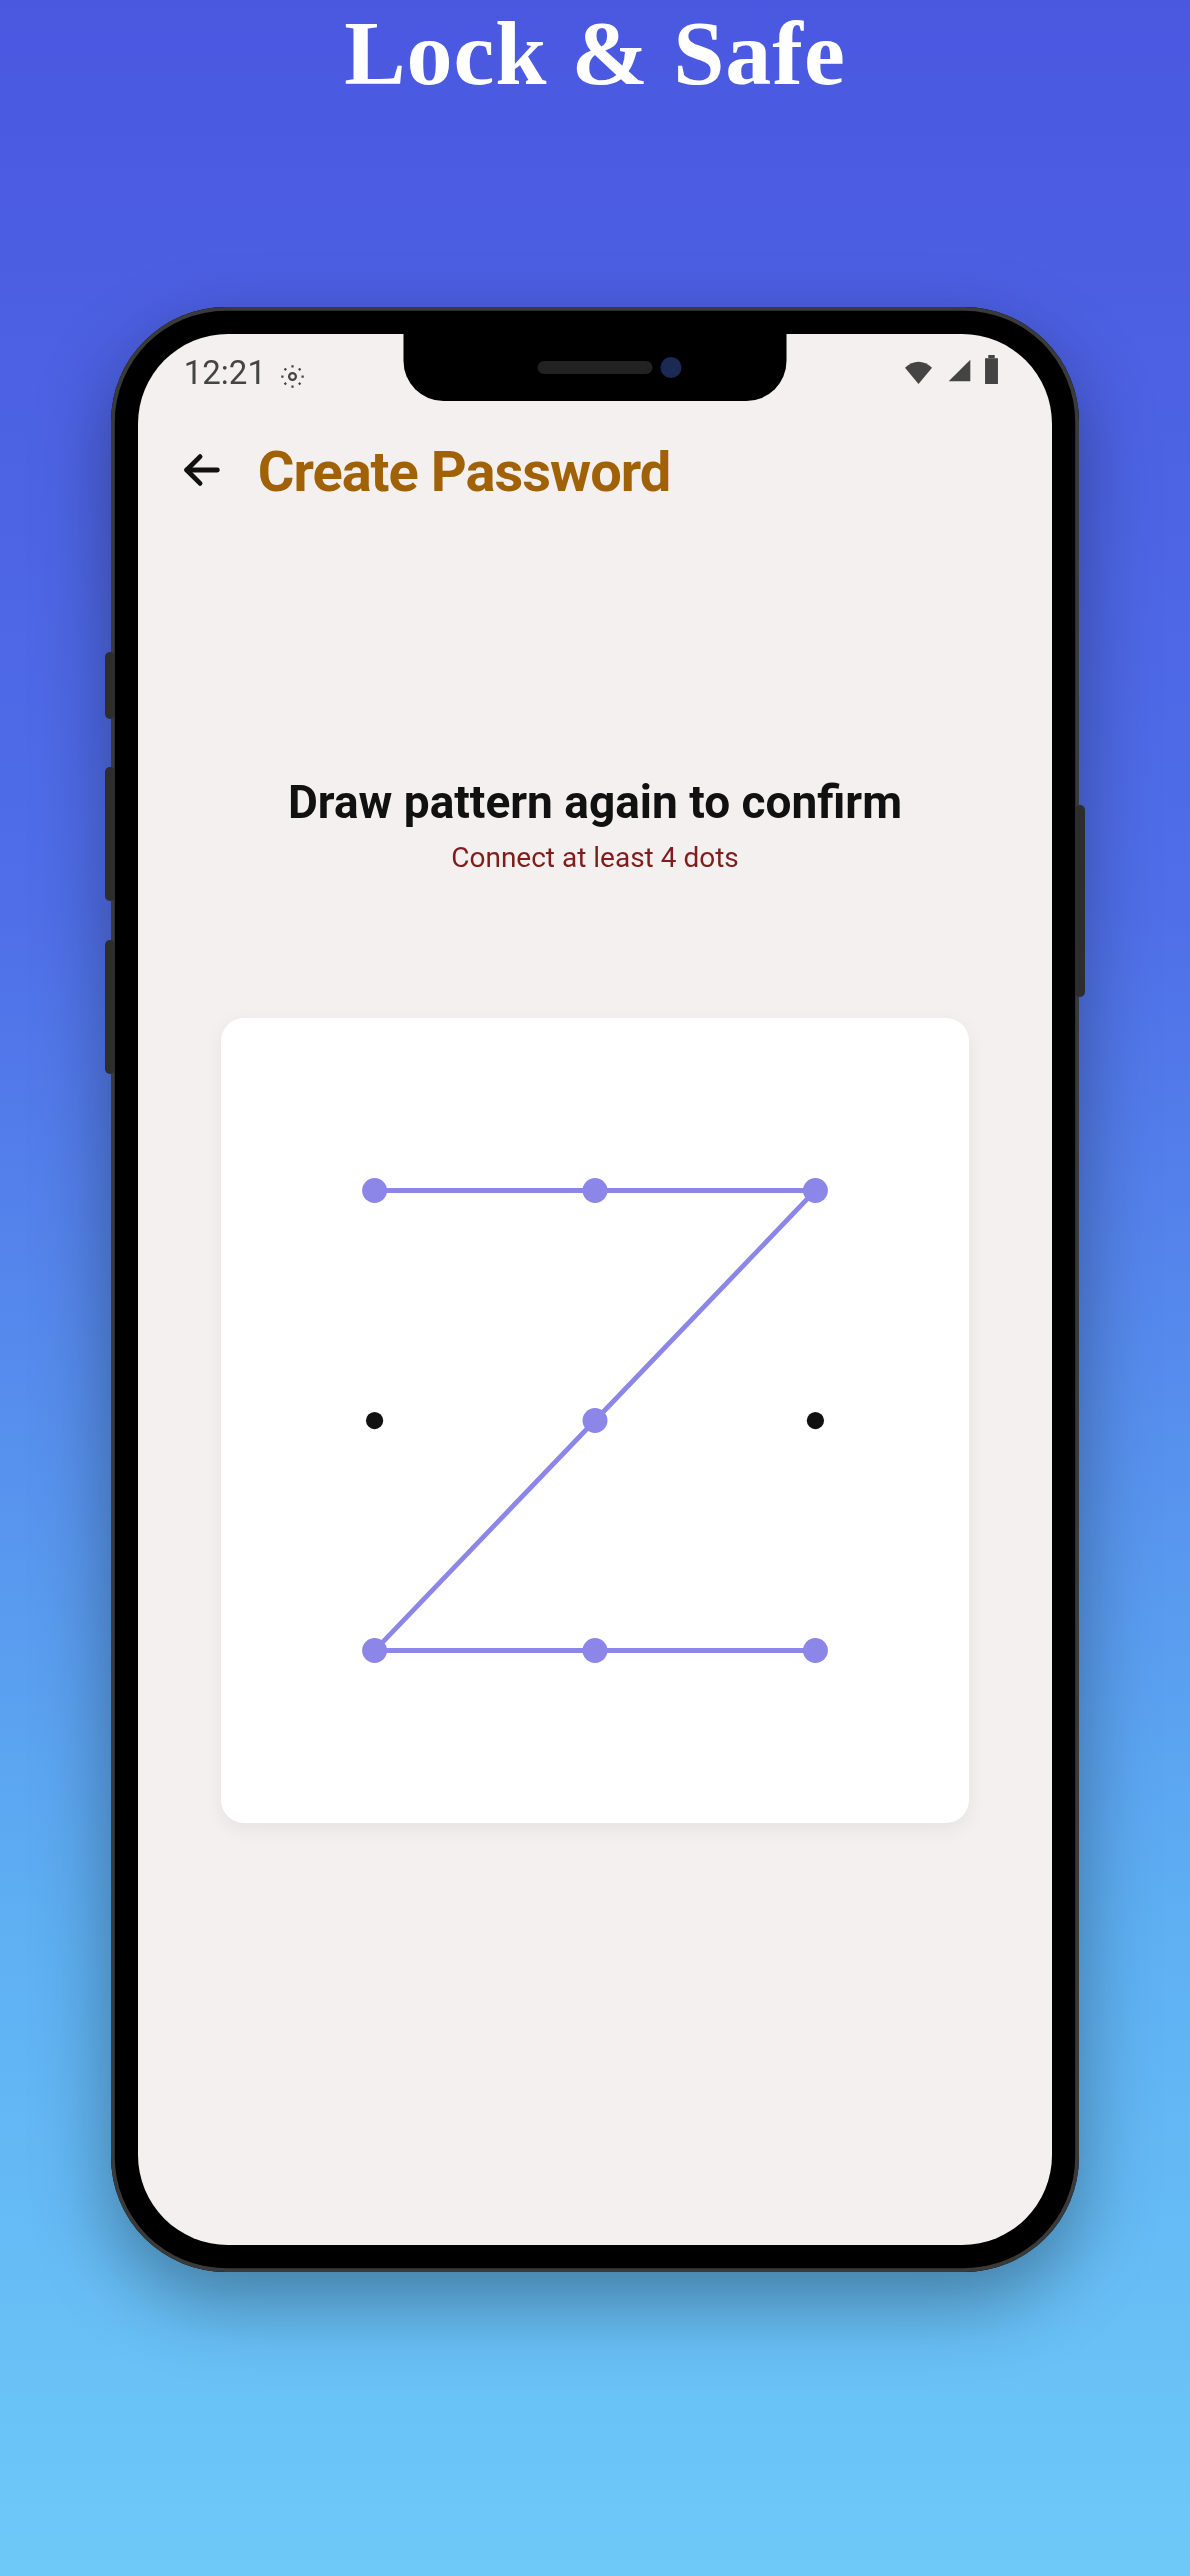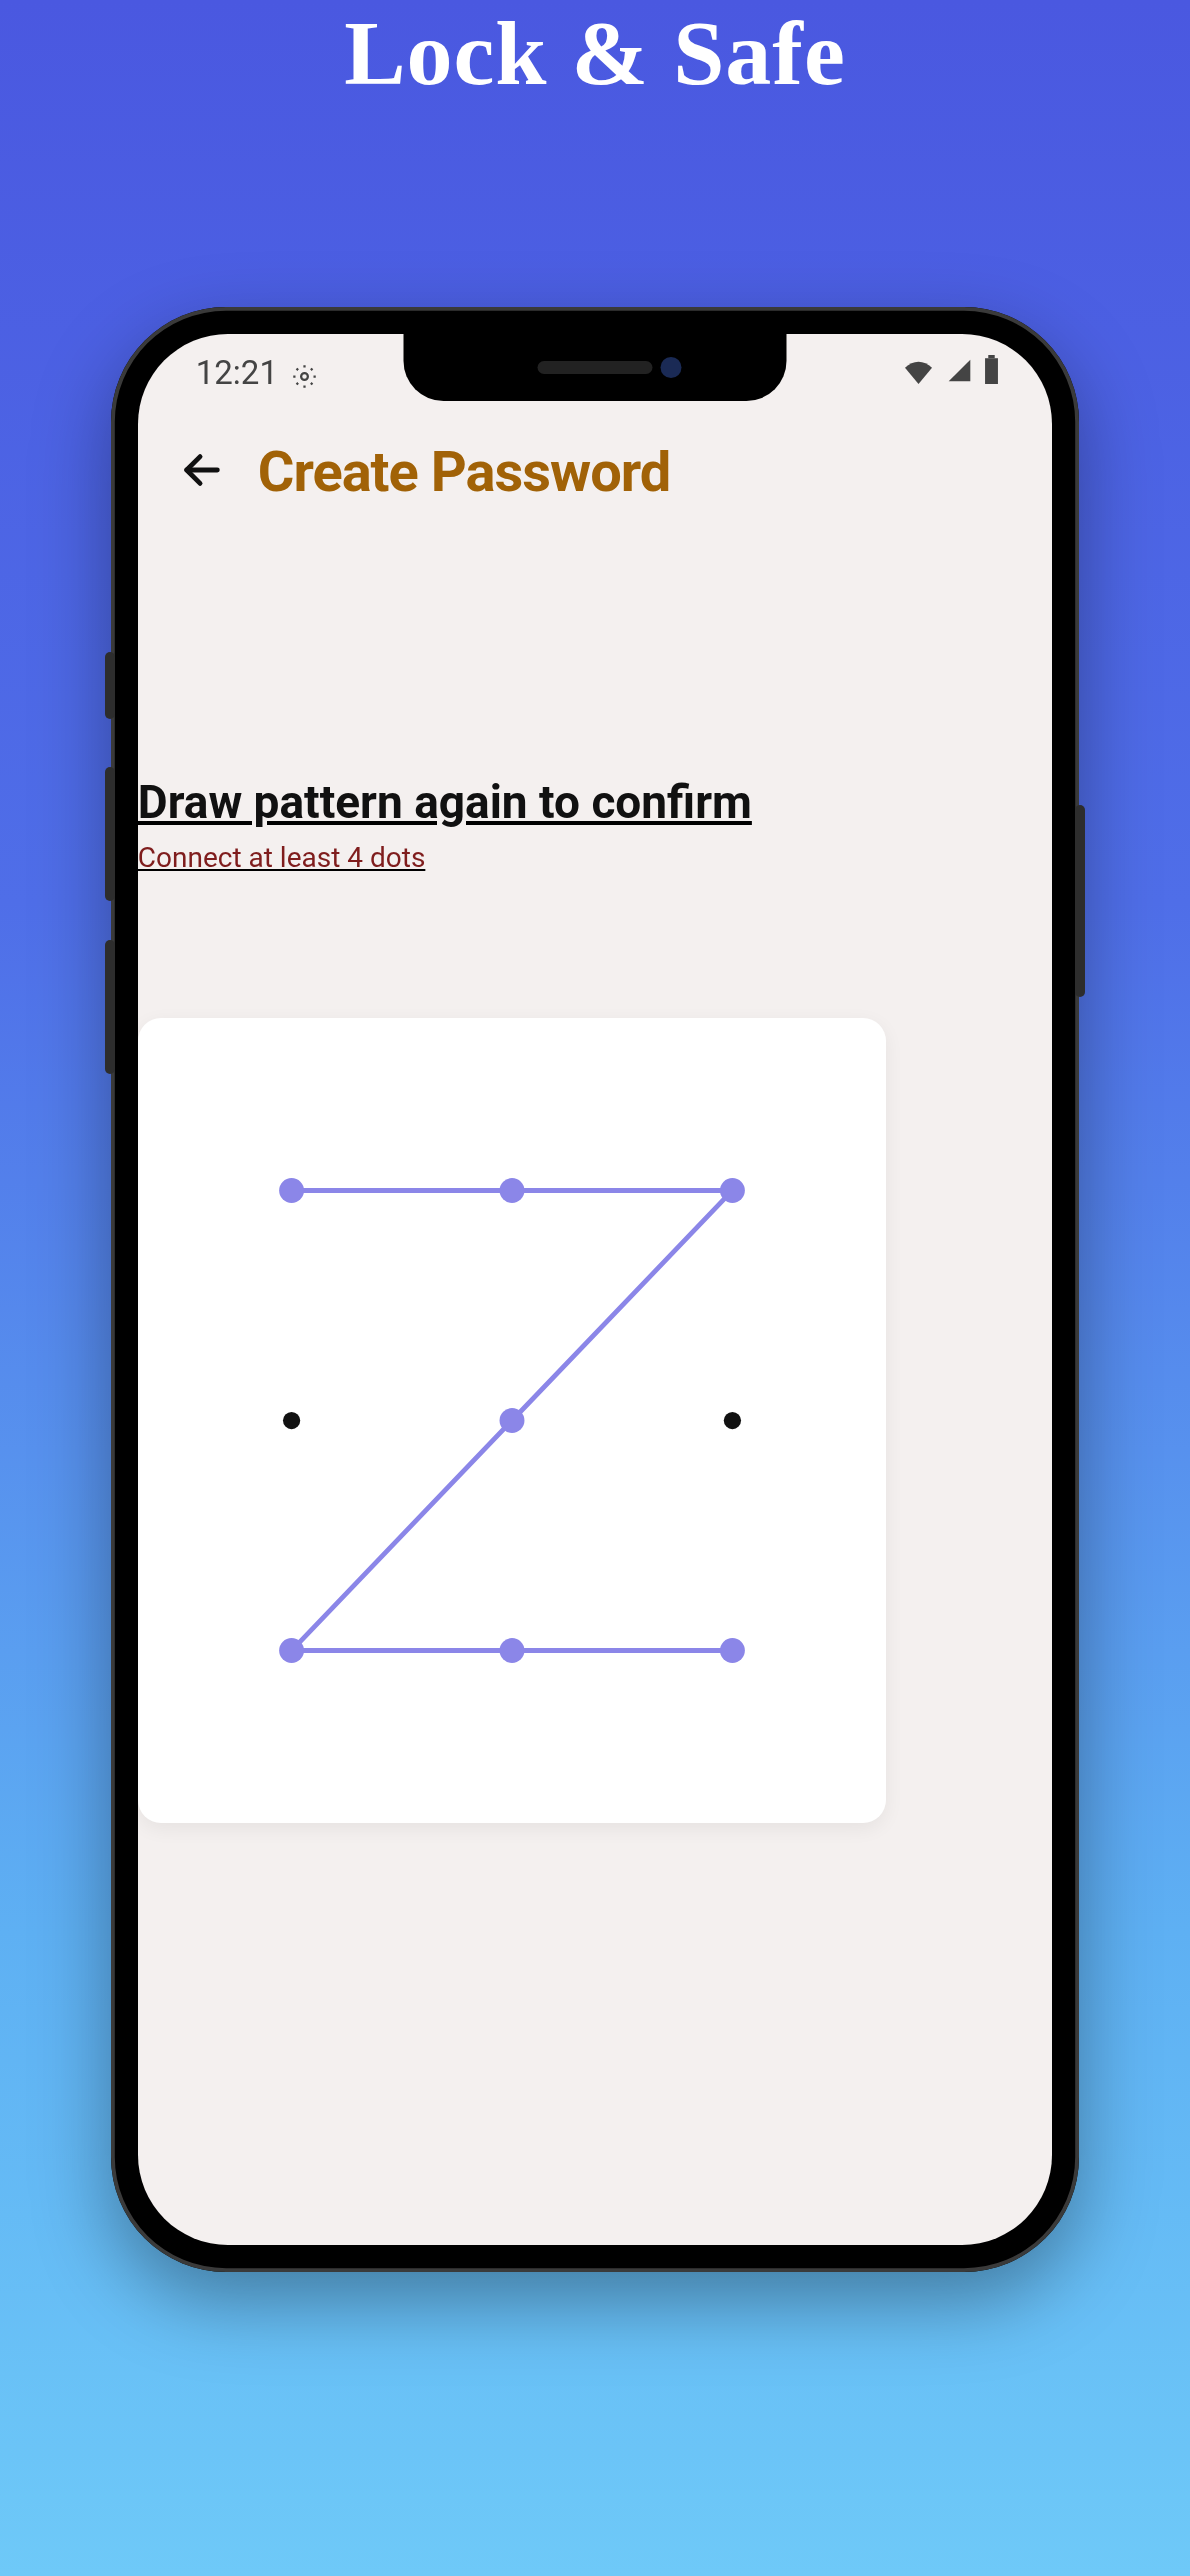--- a/index.html
+++ b/index.html
@@ -79,21 +79,21 @@
     position: absolute;
     top: 0; left:0; right:0;
     height: 77px;
     display:flex;
     align-items:center;
     justify-content:space-between;
     padding: 0 46px;
     color:#444;
     font-size: 33px;
   }
-  .status-left { display:flex; align-items:center; gap:13.4px; margin-left:12px;}
+  .status-left { display:flex; align-items:center; gap:13.4px; margin-left:0;}
   .status-right { display:flex; align-items:center; gap:9.6px; margin-right:5.8px;}
   .gear-icon { width:27px; height:27px; display:inline-block; }
   .gear-icon svg { width:100%; height:100%; }
 
   .app-bar {
     position:absolute;
     top: 105px;
     left: 0; right:0;
     display:flex;
     align-items:center;
@@ -111,21 +111,21 @@
     color:#a16207;
     letter-spacing: -1px;
   }
 
   .content {
     position:absolute;
     top: 441px;
     left:0; right:0;
     display:flex;
     flex-direction:column;
-    text-decoration:underline;
+    align-items:center;
   }
   .heading {
     font-size: 46px;
     font-weight: 700;
     color:#111;
   }
   .subheading {
     margin-top: 12px;
     font-size: 28px;
     color:#7f1d1d;

